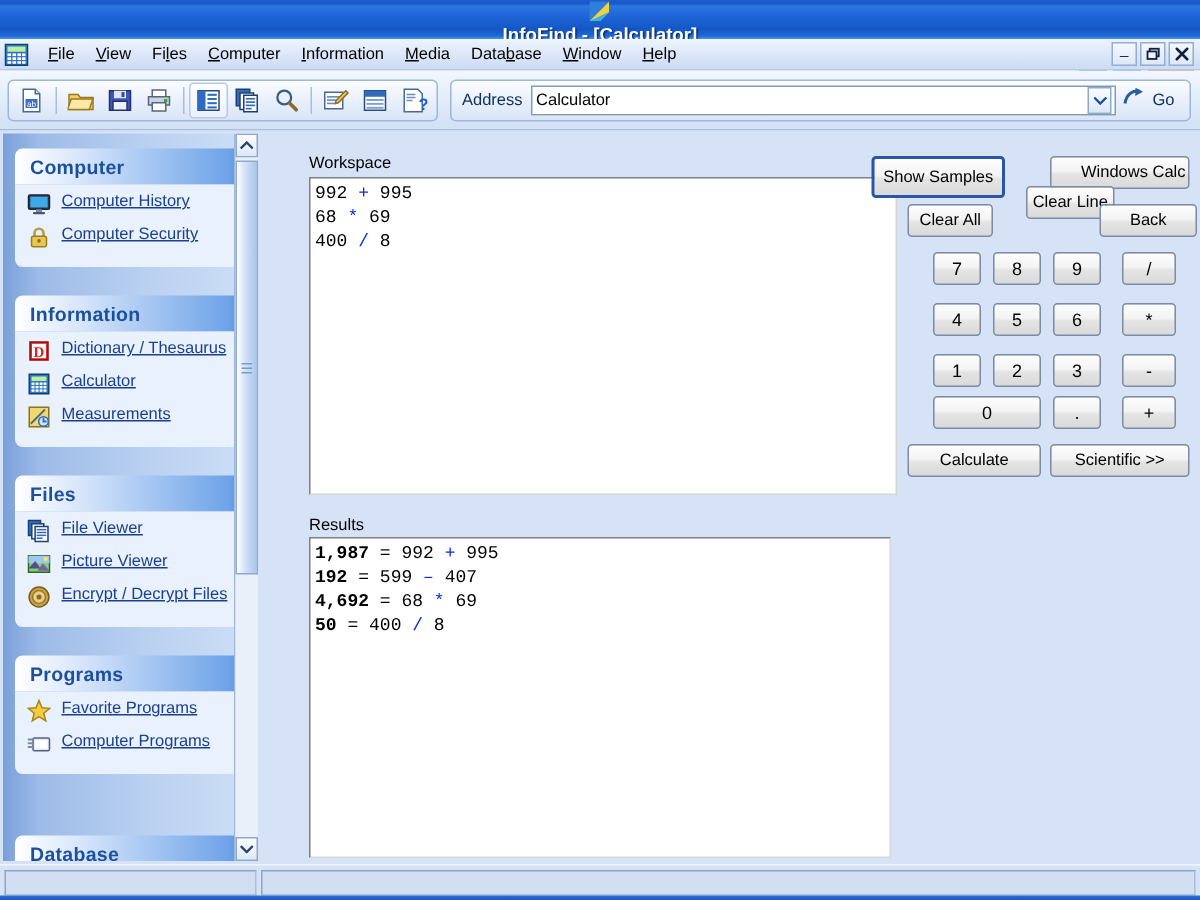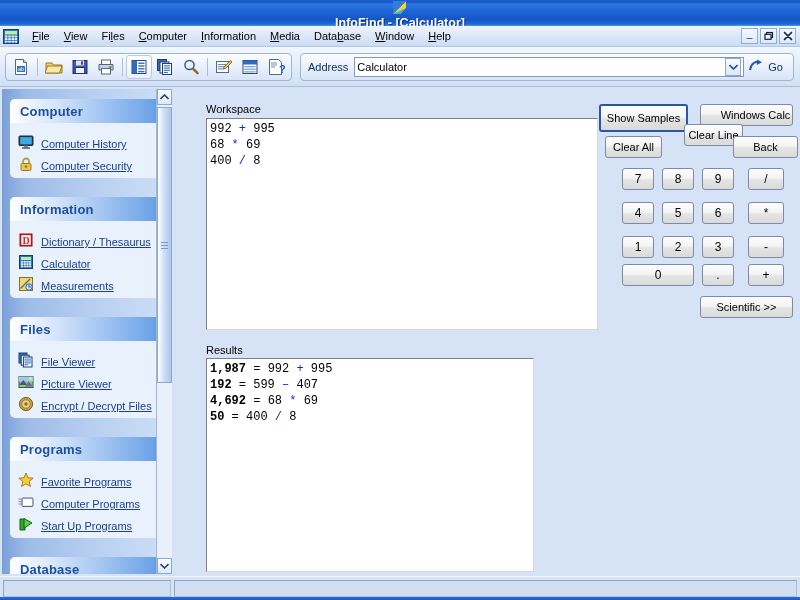--- a/index.html
+++ b/index.html
@@ -164,21 +164,21 @@
     font-size: 13px; font-weight: bold; color: #1c4f9c;
     padding-left: 10px; letter-spacing: .2px;
   }
   .panel-body {
     background: #e9f1fd;
     border-radius: 0 0 5px 5px;
     padding: 5px 0 6px 0;
     box-sizing: border-box;
   }
   .panel-row {
-    display: flex; align-items: flex-end;
+    display: flex; align-items: flex-start;
     height: 22px; padding-left: 8px;
   }
   .row-icon {
     width: 16px; height: 16px; margin-right: 7px; flex: none;
     position: relative;
   }
   .row-label {
     font-size: 11px; color: #1a3f8f;
     text-decoration: underline;
     white-space: nowrap;
@@ -229,21 +229,21 @@
     border-right-color: #d6d6d6; border-bottom-color: #d6d6d6;
     box-sizing: border-box;
     font-family: "Liberation Mono", monospace;
     font-size: 12px;
     line-height: 16px;
     color: #000;
     padding: 2px 3px;
     overflow: hidden;
   }
   #workspace-box { left: 206px; top: 118px; width: 392px; height: 212px; }
-  #results-box   { left: 206px; top: 358px; width: 328px; height: 214px; }
+  #results-box   { left: 206px; top: 358px; width: 388px; height: 214px; }
 
   .op { color: #0a2fd0; }
   .ans { font-weight: bold; }
 
   
   .btn {
     position: absolute;
     background: linear-gradient(to bottom,#fdfdfd 0%, #f4f4f4 45%, #e4e4e4 55%, #dadada 100%);
     border: 1px solid #7b8ca3;
     border-radius: 3px;
@@ -635,29 +635,20 @@
           <div class="panel-row">
             <span class="row-icon">
               <svg width="16" height="16" viewBox="0 0 16 16">
                 <rect x="4" y="4" width="11" height="8.5" rx="1" fill="#dfe7f2" stroke="#55657f"></rect>
                 <rect x="5.2" y="5.4" width="8.6" height="5.7" fill="#ffffff"></rect>
                 <path d="M0.5 5 L4 5 M0.5 7.5 L4 7.5 M0.5 10 L4 10" stroke="#7a8ca6" stroke-width="1.2"></path>
               </svg>
             </span>
             <span class="row-label">Computer Programs</span>
           </div>
-          <div class="panel-row">
-            <span class="row-icon">
-              <svg width="16" height="16" viewBox="0 0 16 16">
-                <path d="M2 14 L2 3 L7 3 L7 14 z" fill="#2fa52f" stroke="#14611a"></path>
-                <path d="M6 2.5 L14 7 L6 12 z" fill="#52d044" stroke="#14611a"></path>
-              </svg>
-            </span>
-            <span class="row-label">Start Up Programs</span>
-          </div>
         </div>
       </div>
 
       <div class="panel" style="top:468px;">
         <div class="panel-head">
           <span class="panel-title">Database</span>
         </div>
       </div>
 
       <div id="sb-scroll">
@@ -692,21 +683,21 @@
   </div>
 
   <div class="field-label" id="results-label">Results</div>
   <div class="textbox" id="results-box">
     <div><span class="ans">1,987</span> <span>=</span> <span>992</span> <span class="op">+</span> <span>995</span></div>
     <div><span class="ans">192</span> <span>=</span> <span>599</span> <span class="op">–</span> <span>407</span></div>
     <div><span class="ans">4,692</span> <span>=</span> <span>68</span> <span class="op">*</span> <span>69</span></div>
     <div><span class="ans">50</span> <span>=</span> <span>400</span> <span class="op">/</span> <span>8</span></div>
   </div>
 
-  <div class="btn focus" style="left:599px; top:104px; width:89px; height:28px;">Show Samples</div>
+  <div class="btn focus" style="left:581px; top:104px; width:89px; height:28px;">Show Samples</div>
   <div class="btn" style="left:700px; top:104px; width:93px; height:22px;padding-left:18px;">Windows Calc</div>
 
   <div class="btn" style="left:605px; top:136px; width:57px; height:22px;">Clear All</div>
   <div class="btn" style="left:668px; top:124px; width:59px; height:22px;margin-left:16px;">Clear Line</div>
   <div class="btn" style="left:733px; top:136px; width:65px; height:22px;">Back</div>
 
   <div class="btn key" style="left:622px; top:168px; width:32px; height:22px;">7</div>
   <div class="btn key" style="left:662px; top:168px; width:32px; height:22px;">8</div>
   <div class="btn key" style="left:702px; top:168px; width:32px; height:22px;">9</div>
   <div class="btn op-key" style="left:748px; top:168px; width:36px; height:22px;">/</div>
@@ -718,20 +709,21 @@
 
   <div class="btn key" style="left:622px; top:236px; width:32px; height:22px;">1</div>
   <div class="btn key" style="left:662px; top:236px; width:32px; height:22px;">2</div>
   <div class="btn key" style="left:702px; top:236px; width:32px; height:22px;">3</div>
   <div class="btn op-key" style="left:748px; top:236px; width:36px; height:22px;">-</div>
 
   <div class="btn key" style="left:622px; top:264px; width:72px; height:22px;">0</div>
   <div class="btn key" style="left:702px; top:264px; width:32px; height:22px;">.</div>
   <div class="btn op-key" style="left:748px; top:264px; width:36px; height:22px;">+</div>
 
+  <div class="btn" style="left:605px; top:296px; width:89px; height:22px;">Calculate</div>
   <div class="btn" style="left:700px; top:296px; width:93px; height:22px;">Scientific &gt;&gt;</div>
 
   <div id="statusbar">
     <div class="status-pane" id="status-left"></div>
     <div class="status-pane" id="status-right"></div>
   </div>
   <div id="bottom-edge"></div>
 
 </div>
 

